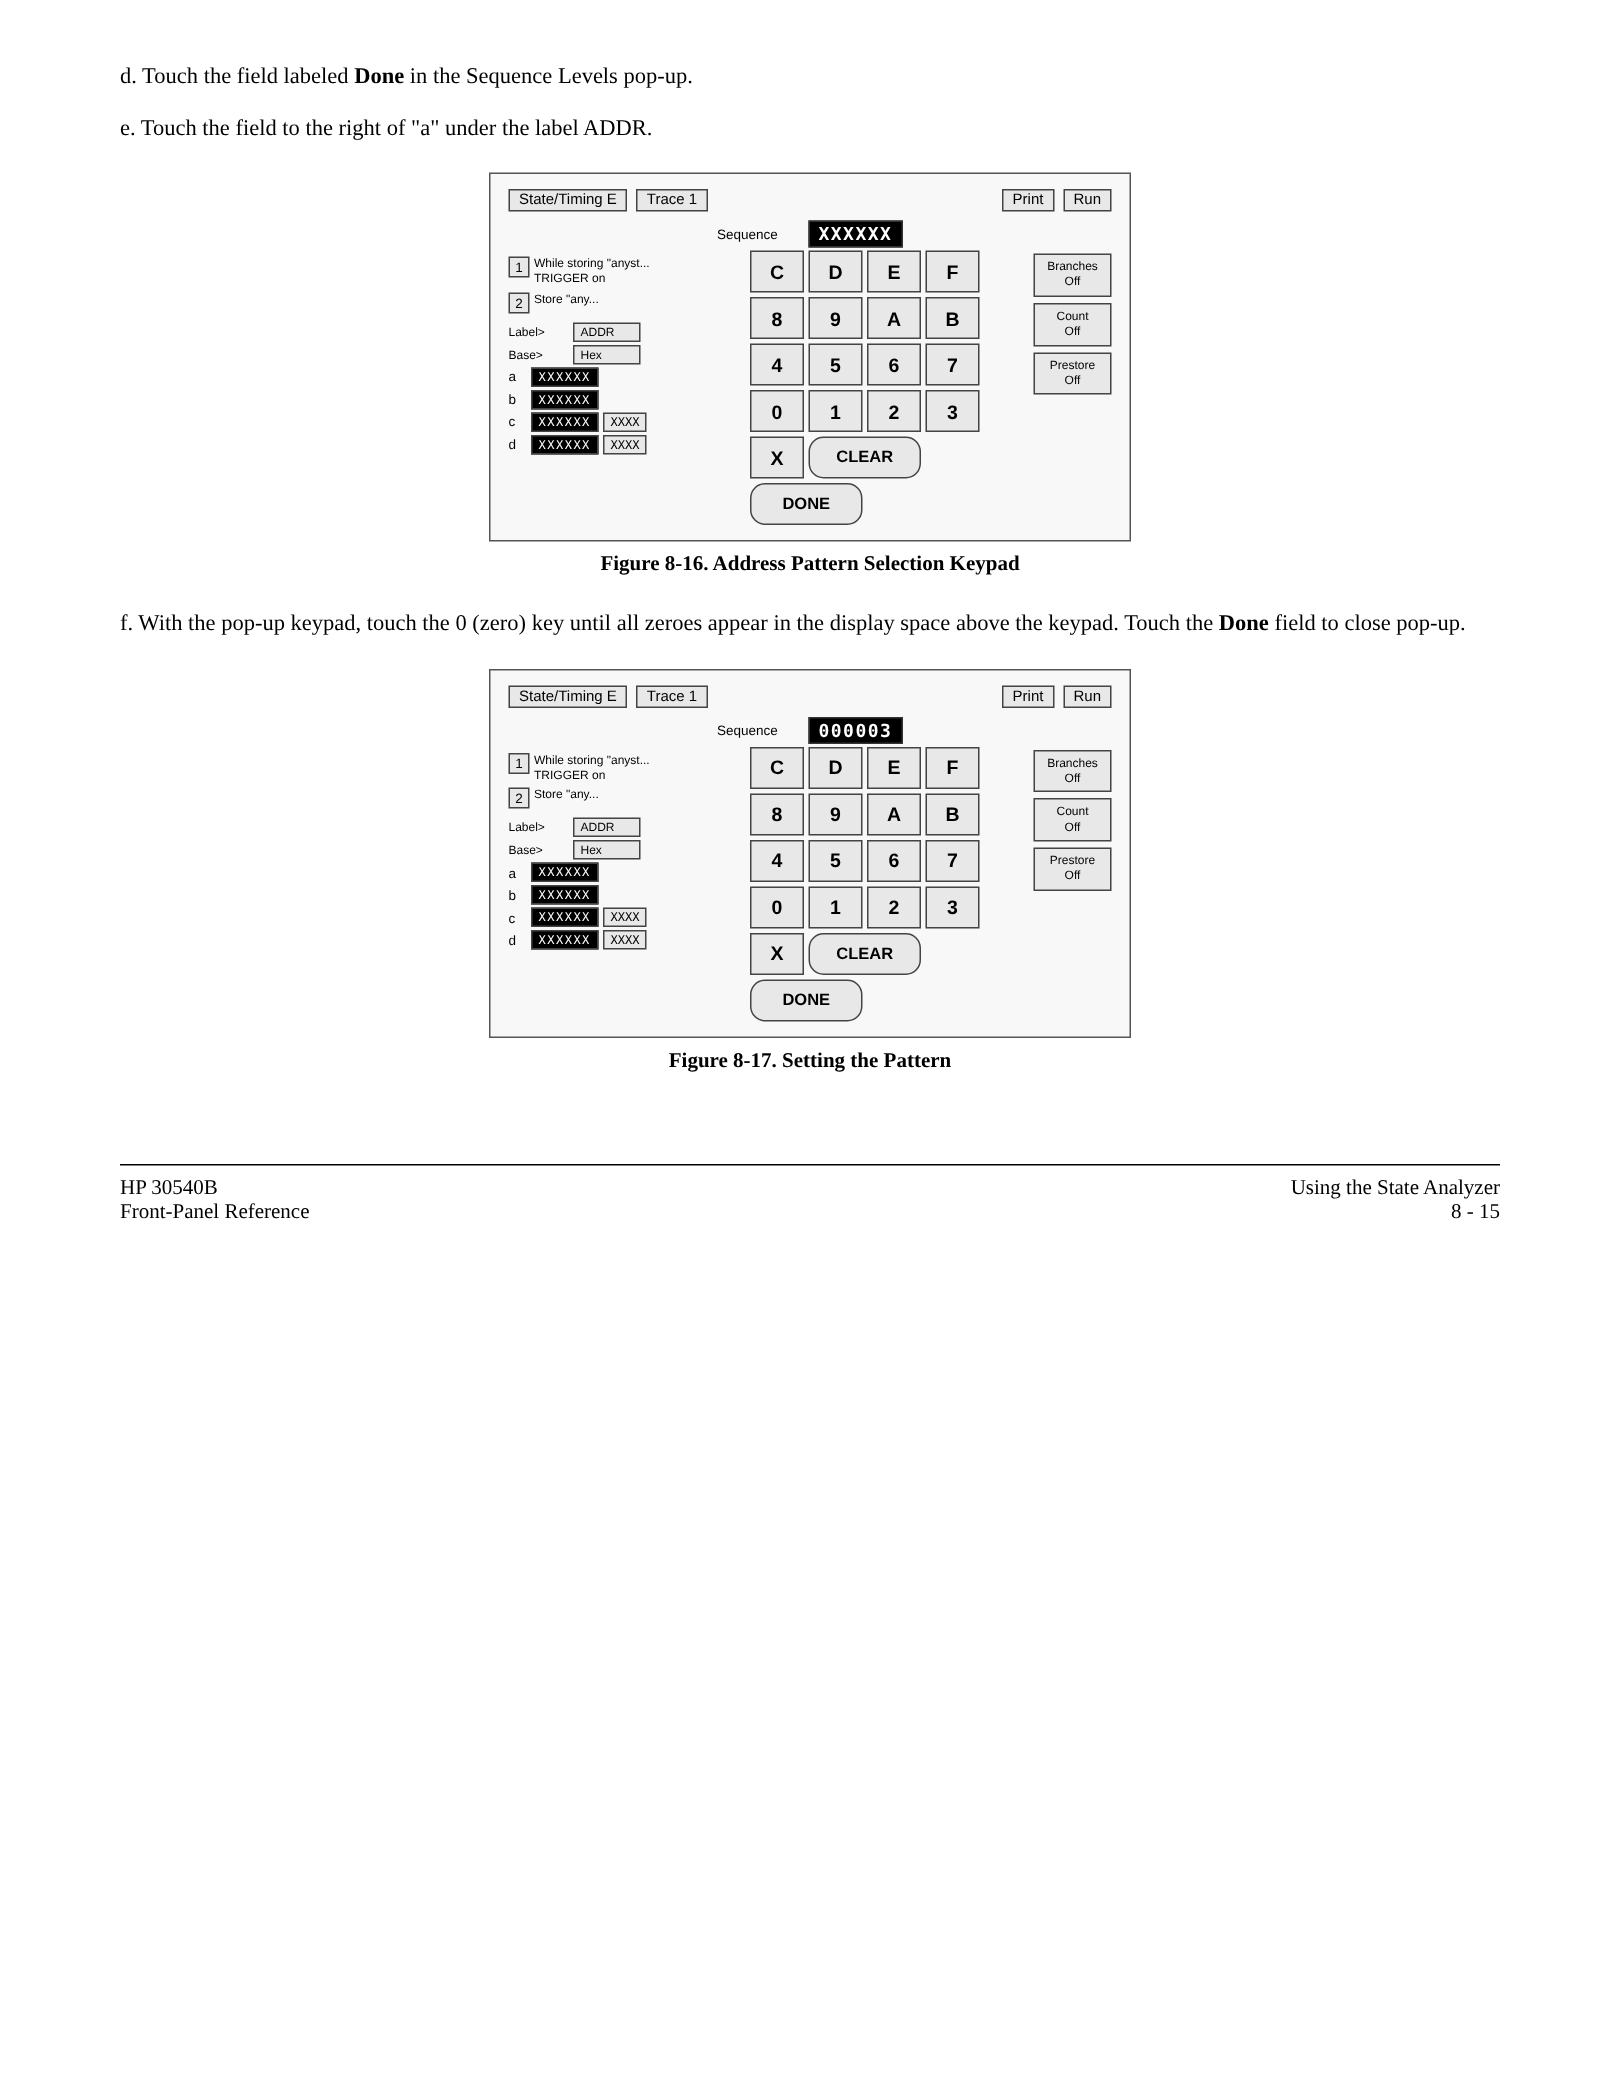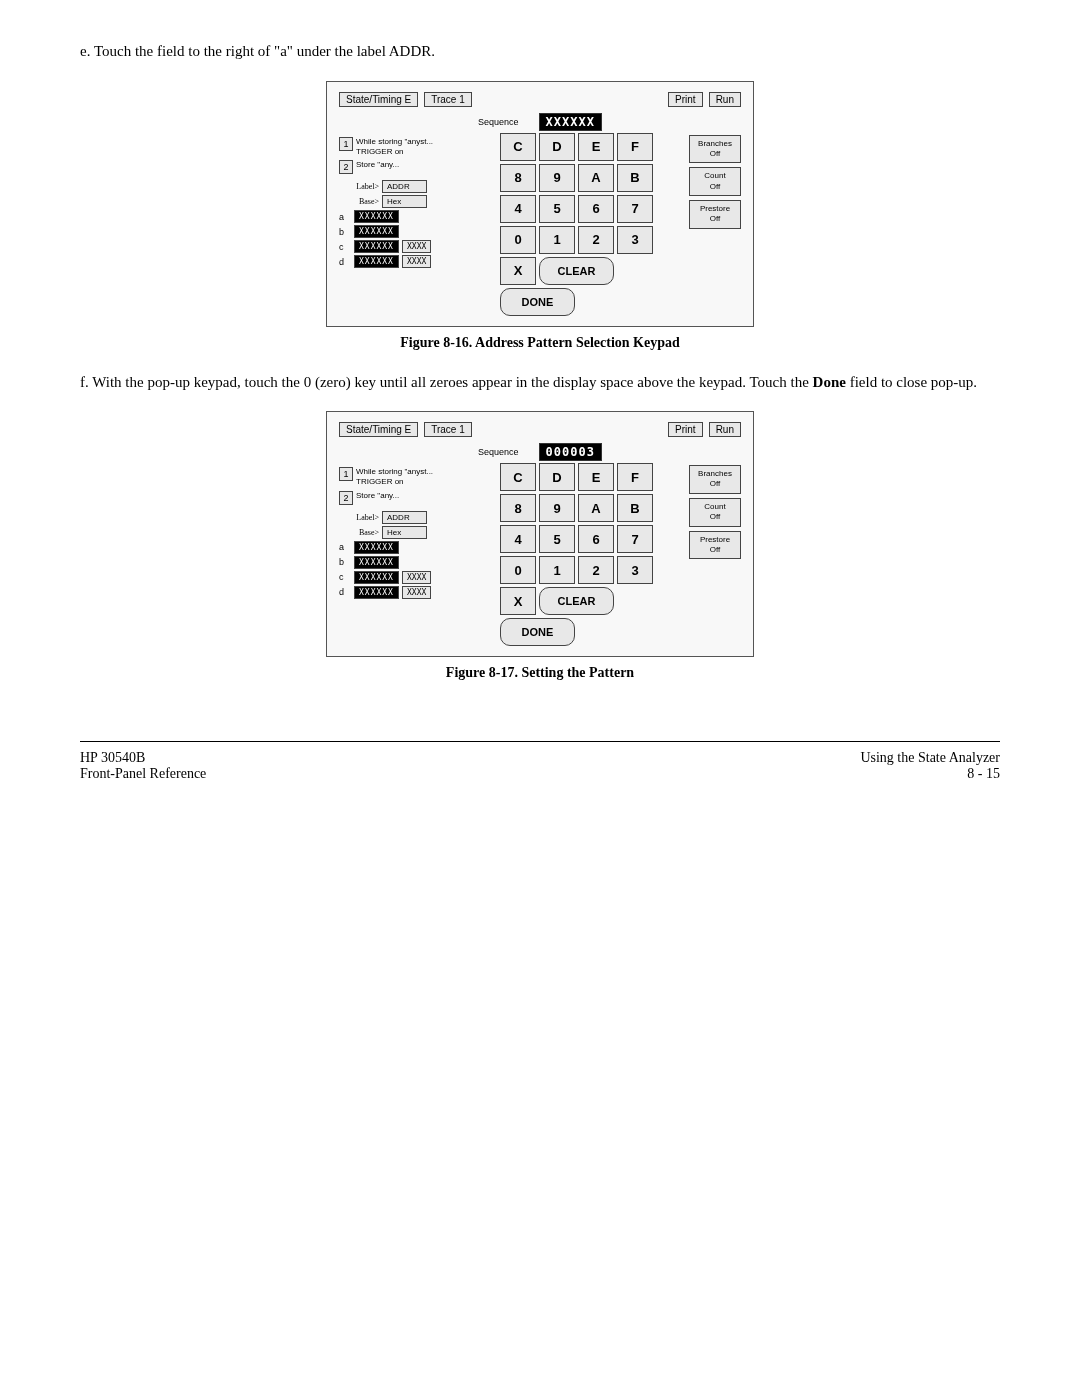--- a/index.html
+++ b/index.html
@@ -97,23 +97,22 @@
 
     .fig-label-row {
       display: flex;
       align-items: center;
       margin-bottom: 2px;
       gap: 3px;
     }
 
     .fig-row-label {
       width: 40px;
-      text-align: right;
-      font-size: 8px;
-      font-family: Liberation Serif, serif;
+      text-align: left;
+      font-size: 8px;
     }
 
     .fig-row-field {
       border: 1px solid #444;
       background: #e8e8e8;
       padding: 1px 4px;
       font-size: 8px;
       min-width: 45px;
     }
 
@@ -254,20 +253,23 @@
       display: flex;
       gap: 6px;
       align-items: flex-start;
     }
   </style>
 </head>
 <body>
 
 <div class="page-content">
 
+  <p class="text-para">
+    <span>d. Touch the field labeled </span><strong>Done</strong><span> in the Sequence Levels pop-up.</span>
+  </p>
 
   <p class="text-para">e. Touch the field to the right of "a" under the label ADDR.</p>
 
   <div class="figure-container">
 
     <div class="fig-topbar">
       <button class="fig-btn">State/Timing E</button>
       <button class="fig-btn">Trace 1</button>
       <button class="fig-btn fig-btn-run">Print</button>
       <button class="fig-btn">Run</button>

